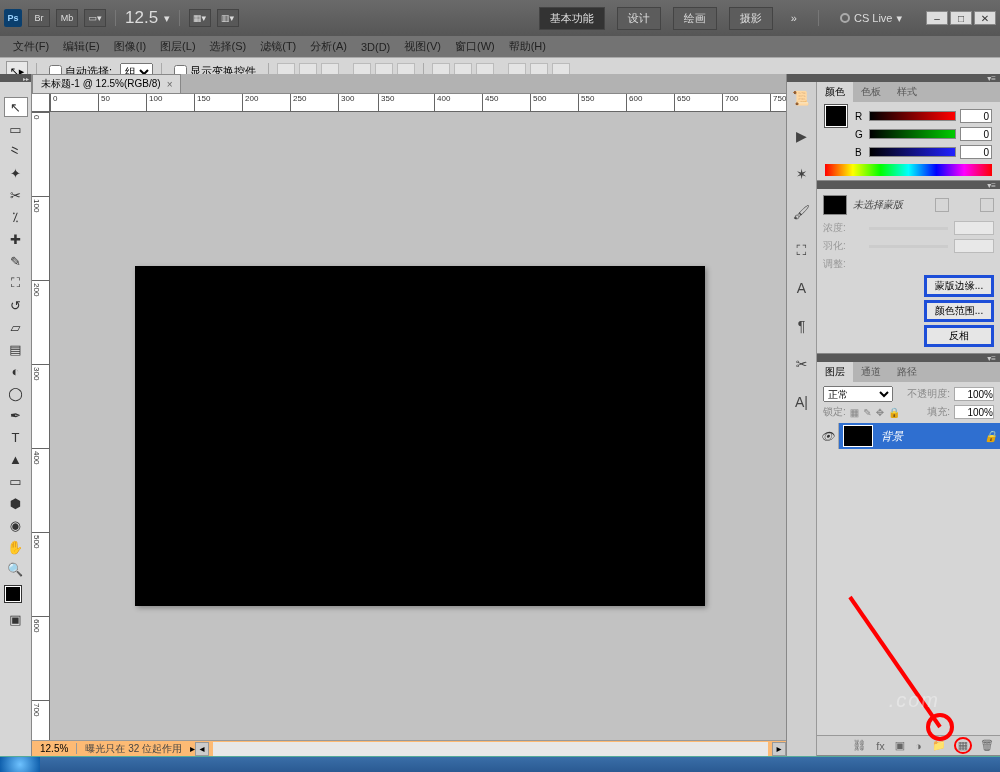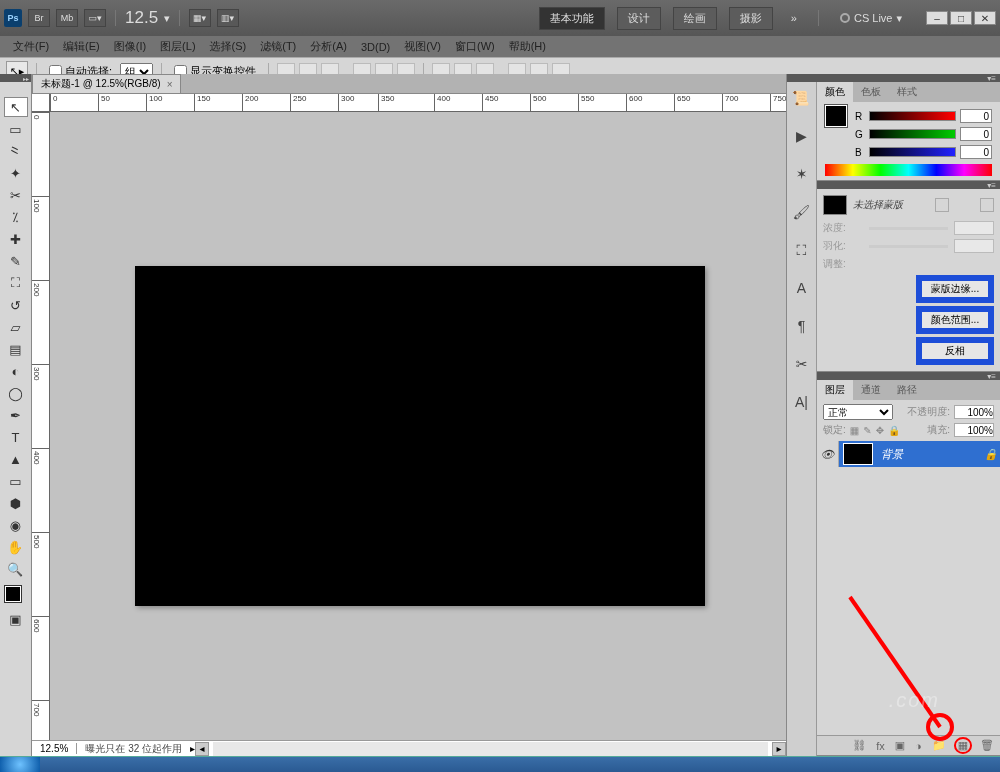--- a/index.html
+++ b/index.html
@@ -48,21 +48,21 @@
     .tools .swatch .fg{position:absolute;width:16px;height:16px;background:#000;border:1px solid #fff;outline:1px solid #333;top:0;left:0;}
 
     
     .canvas-area{ position:absolute; top:94px; left:32px; right:214px; bottom:16px; background:#c2c2c2; overflow:hidden;}
     .ruler-h { position:absolute; top:0; left:18px; right:0; height:18px; background:#fff; border-bottom:1px solid #666;}
     .ruler-v { position:absolute; top:18px; left:0; width:18px; bottom:0; background:#fff; border-right:1px solid #666;}
     .ruler-corner{position:absolute;top:0;left:0;width:18px;height:18px;background:#fff;border-right:1px solid #666;border-bottom:1px solid #666;}
     .ruler-h .tick{position:absolute;top:0;bottom:0;border-left:1px solid #666;font-size:8px;padding-left:2px;color:#333;}
     .ruler-v .tick{position:absolute;left:0;right:0;border-top:1px solid #666;font-size:8px;color:#333;writing-mode:vertical-lr;padding-top:2px;}
     .doc-canvas{ position:absolute; left:103px; top:172px; width:570px; height:340px; background:#000; box-shadow:2px 2px 5px rgba(0,0,0,.3);}
-    .sb-h{position:absolute;left:0;right:0;bottom:0;height:16px;background:#ffffff;border-top:1px solid #999;display:flex;align-items:center;font-size:10px;}
+    .sb-h{position:absolute;left:0;right:0;bottom:0;height:16px;background:#fdba74;border-top:1px solid #999;display:flex;align-items:center;font-size:10px;}
     .sb-h .zoom{padding:0 8px;border-right:1px solid #999;}
     .sb-h .msg{padding:0 8px;color:#444;}
     .sb-h .track{flex:1;background:#e8e8e8;height:14px;position:relative;margin:0 4px;}
     .sb-h .arrow{width:14px;height:14px;background:#ccc;border:1px solid #999;display:flex;align-items:center;justify-content:center;cursor:pointer;}
 
     
     .right-side{ position:absolute; top:74px; right:0; width:214px; bottom:16px; background:#d0d0d0; border-left:1px solid #888; display:flex;}
     .dock-strip{ width:30px; background:#cfcfcf; border-right:1px solid #999; display:flex;flex-direction:column;align-items:center;padding-top:14px;gap:18px;}
     .dock-strip .handle{position:absolute;top:0;left:0;width:30px;height:8px;background:#585858;}
     .dock-strip .dicon{width:20px;height:20px;display:flex;align-items:center;justify-content:center;font-size:14px;color:#444;cursor:pointer;}
@@ -87,21 +87,21 @@
     .mask-body{padding:6px; font-size:10px;color:#777;}
     .mask-body .mrow{display:flex;align-items:center;gap:6px;margin-bottom:6px;}
     .mask-body .mthumb{width:24px;height:20px;background:#000;border:1px solid #888;}
     .mask-body .mlabel{font-style:italic;color:#444;}
     .mask-body .micon{margin-left:auto;width:14px;height:14px;border:1px solid #aaa;cursor:pointer;}
     .mask-body .prow{display:flex;align-items:center;margin:4px 0;color:#999;}
     .mask-body .prow .lbl{width:40px;}
     .mask-body .prow .bar{flex:1;height:3px;background:#ccc;margin:0 6px;}
     .mask-body .prow .val{width:40px;height:14px;border:1px solid #bbb;background:#e8e8e8;}
     .mask-body .btns{display:flex;flex-direction:column;align-items:flex-end;gap:3px;margin-top:4px;}
-    .mask-body .btns button{width:78px;font-size:10px;padding:1px 0;background:#e6e6e6;border:6px solid #1d4ed8;cursor:pointer;}
+    .mask-body .btns button{width:70px;font-size:10px;padding:1px 0;background:#e6e6e6;border:3px solid #1d4ed8;cursor:pointer;}
 
     .layers-panel{flex:1;display:flex;flex-direction:column;}
     .layers-body{flex:1;display:flex;flex-direction:column;background:#d6d6d6;}
     .layer-opts{padding:4px 6px;font-size:10px;display:flex;flex-direction:column;gap:3px;}
     .layer-opts .row{display:flex;align-items:center;gap:4px;}
     .layer-opts select{font-size:10px;height:16px;flex:0 0 70px;}
     .layer-opts .olabel{margin-left:auto;color:#888;}
     .layer-opts input{width:40px;font-size:10px;height:14px;text-align:right;border:1px solid #aaa;}
     .layer-opts .lock-row{color:#888;}
     .layer-list{flex:1;background:#d6d6d6;overflow:hidden;}

